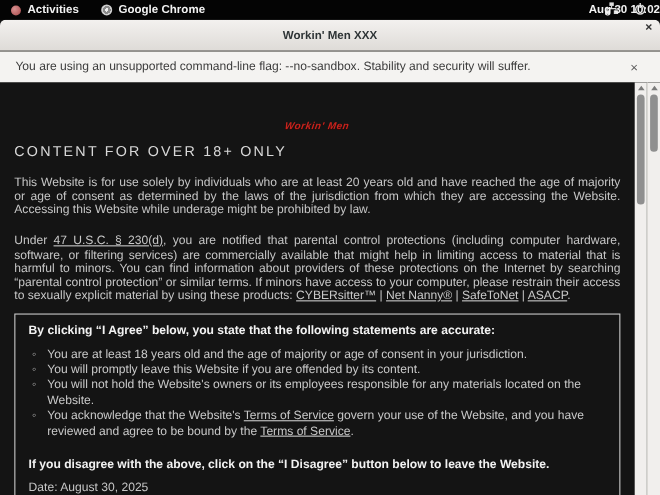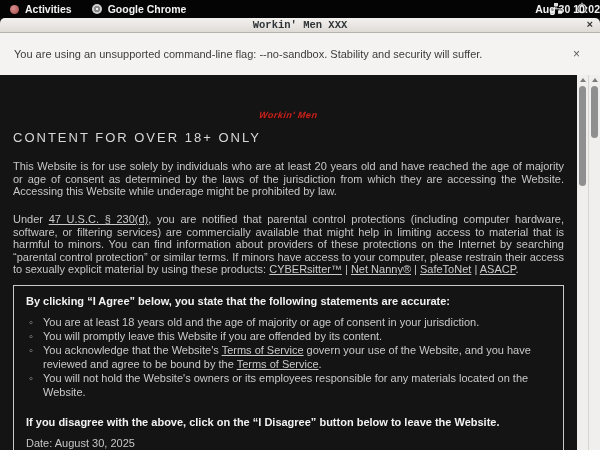--- a/index.html
+++ b/index.html
@@ -14,28 +14,28 @@
   .tb-item { display:flex; align-items:center; gap:6px; cursor:pointer; }
   .act-dot { width:9px; height:9px; border-radius:50%;
              background:radial-gradient(circle at 35% 35%, #d89090, #a84a4a); }
   .chrome-dot { width:10px; height:10px; border-radius:50%;
              background:radial-gradient(circle at 50% 50%, #efefef 0 1.5px, #8a8a8a 1.5px 3.5px, #cfcfcf 3.5px); }
   .tb-center { position:absolute; left:0; right:0; text-align:right; pointer-events:none; }
   .tb-center span { pointer-events:auto; }
   .tb-right { margin-left:auto; display:flex; align-items:center; gap:14px; padding-right:12px; }
 
   
-  .titlebar { height:15px; background:linear-gradient(#f3f1ef,#dedbd7); border-bottom:1px solid #b7b3ad;
+  .titlebar { height:29px; background:linear-gradient(#f3f1ef,#dedbd7); border-bottom:1px solid #b7b3ad;
               border-radius:5px 5px 0 0; display:flex; align-items:center; justify-content:center;
-              position:relative; font-size:10.5px; font-weight:700; color:#2e3436;font-family:Liberation Mono, monospace; }
+              position:relative; font-size:10.5px; font-weight:700; color:#2e3436; }
   .titlebar .win-close { position:absolute; right:7px; top:0; line-height:14px; font-size:11px;
               font-weight:700; color:#333; cursor:pointer; }
 
   
-  .infobar { height:42px; background:#f4f3f1; display:flex; align-items:center; font-size:11px;
+  .infobar { height:28px; background:#f4f3f1; display:flex; align-items:center; font-size:11px;
              color:#3c3c3c; padding:0 14px; position:relative; }
   .infobar .ib-close { position:absolute; right:20px; font-size:12px; color:#5a5a5a; cursor:pointer; }
 
   
   .page { position:relative; height:391px; background:#141414; color:#c6c6c6; }
   .content { padding:0 13px; margin-right:23px; }
 
   .logo { text-align:center; padding-top:29px; cursor:pointer; }
   .logo-script { display:inline-block; font-size:9px; font-weight:800; font-style:italic;
                  color:#c8241e; letter-spacing:.5px; transform:skewX(-8deg);
@@ -129,22 +129,22 @@
 
       <p class="para"><span>This Website is for use solely by individuals who are at least 20 years old and have reached the age of majority or age of consent as determined by the laws of the jurisdiction from which they are accessing the Website. Accessing this Website while underage might be prohibited by law.</span></p>
 
       <p class="para"><span>Under </span><span class="lnk">47 U.S.C. § 230(d)</span><span>, you are notified that parental control protections (including computer hardware, software, or filtering services) are commercially available that might help in limiting access to material that is harmful to minors. You can find information about providers of these protections on the Internet by searching “parental control protection” or similar terms. If minors have access to your computer, please restrain their access to sexually explicit material by using these products: </span><span class="lnk">CYBERsitter™</span><span> | </span><span class="lnk">Net Nanny®</span><span> | </span><span class="lnk">SafeToNet</span><span> | </span><span class="lnk">ASACP</span><span>.</span></p>
 
       <div class="consent-box">
         <div class="bold-line">By clicking “I Agree” below, you state that the following statements are accurate:</div>
         <ul class="bullets">
           <li>You are at least 18 years old and the age of majority or age of consent in your jurisdiction.</li>
           <li>You will promptly leave this Website if you are offended by its content.</li>
+          <li>You will not hold the Website's owners or its employees responsible for any materials located on the Website.</li>
           <li><span>You acknowledge that the Website's </span><span class="lnk">Terms of Service</span><span> govern your use of the Website, and you have reviewed and agree to be bound by the </span><span class="lnk">Terms of Service</span><span>.</span></li>
-          <li>You will not hold the Website's owners or its employees responsible for any materials located on the Website.</li>
         </ul>
         <div class="bold-line second">If you disagree with the above, click on the “I Disagree” button below to leave the Website.</div>
         <div class="date-line">Date: August 30, 2025</div>
       </div>
 
     </div>
 
     <div class="sb sb-inner">
       <span class="arr up"></span>
       <span class="thumb"></span>

